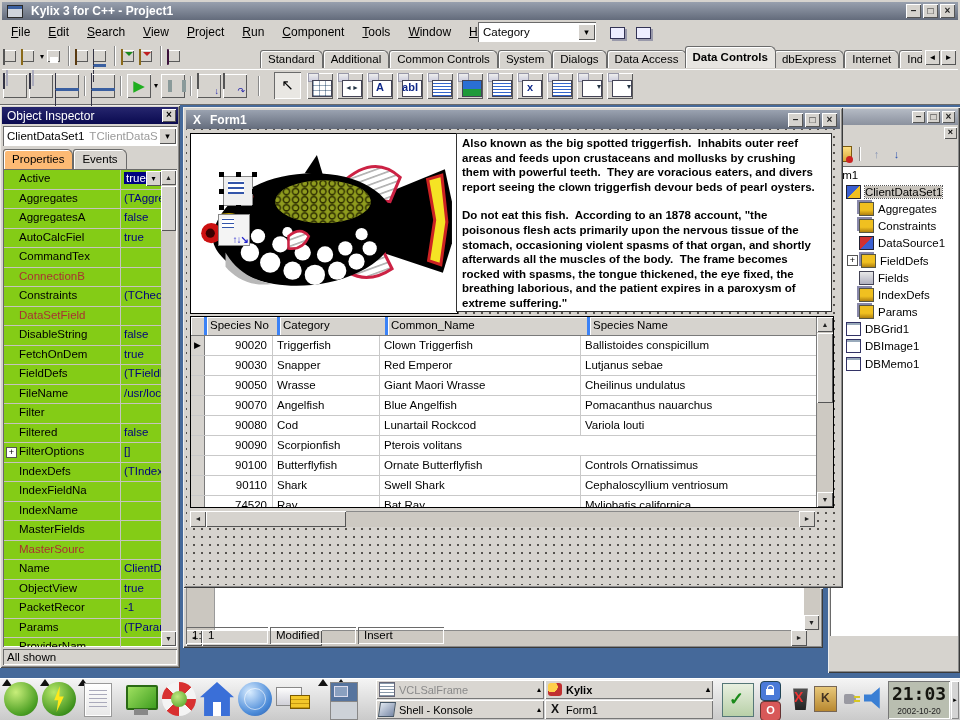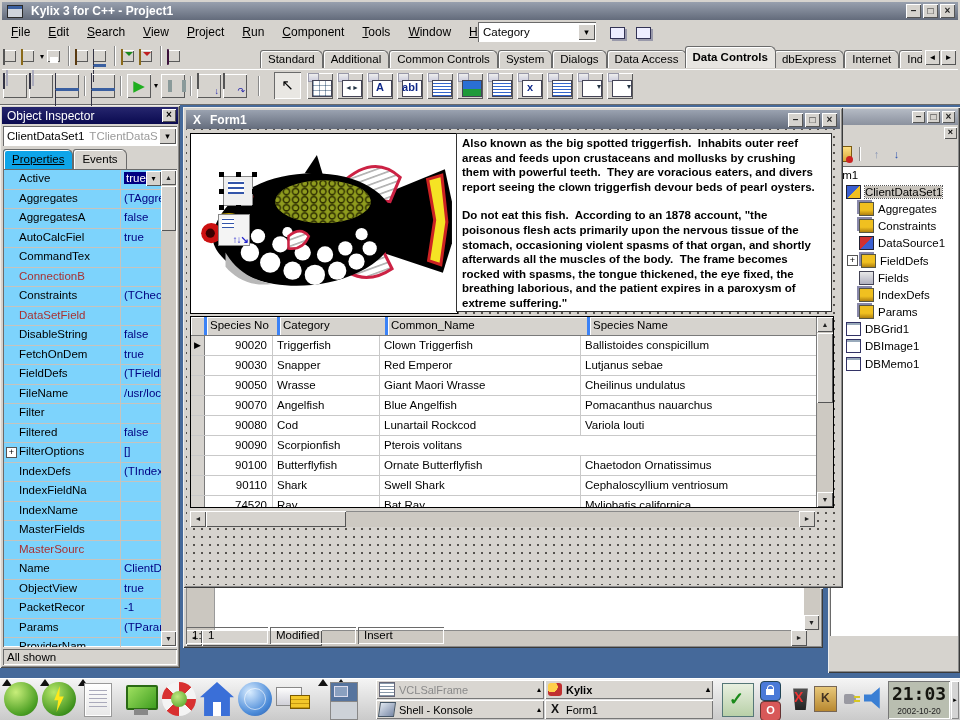--- a/index.html
+++ b/index.html
@@ -82,22 +82,22 @@
     color:#fff;display:flex;align-items:center;padding-left:5px;font-size:12px;}
   #oi-close{margin-left:auto;width:14px;height:13px;margin-right:2px;background:#d6d3ce;box-shadow:inset 1px 1px 0 #fff, inset -1px -1px 0 #555;
     color:#000;font-size:10px;line-height:12px;text-align:center;font-weight:bold;}
   #oi-combo{position:absolute;left:3px;top:21px;right:3px;height:20px;background:#fff;
     box-shadow:inset 1px 1px 0 #6a6a6a, inset -1px -1px 0 #fff;display:flex;align-items:center;font-size:11.5px;}
   #oi-combo .oname{padding-left:4px;}
   #oi-combo .otype{color:#9a9a9a;padding-left:5px;flex:1;white-space:nowrap;overflow:hidden;}
   #oi-tabs{position:absolute;left:3px;top:44px;right:3px;height:20px;display:flex;align-items:flex-end;}
   .oi-tab{height:19px;line-height:18px;padding:0 8px;font-size:11.5px;border:1px solid #6a6a6a;border-bottom:none;
     border-radius:3px 6px 0 0;background:#d6d3ce;box-shadow:inset 1px 1px 0 #fff;}
-  .oi-tab.active{background:#0ea5e9;position:relative;z-index:2;text-decoration:underline;}
-  #oi-grid{position:absolute;left:3px;top:64px;right:3px;bottom:21px;background:#7dd3fc;
+  .oi-tab.active{background:#fdba74;position:relative;z-index:2;}
+  #oi-grid{position:absolute;left:3px;top:64px;right:3px;bottom:21px;background:#84cc16;
     box-shadow:inset 1px 1px 0 #6a6a6a, inset -1px -1px 0 #fff;overflow:hidden;padding-left:48px;}
   #oi-rows{position:absolute;left:1px;top:1px;right:16px;bottom:1px;}
   .oi-row{height:18.5px;display:flex;border-bottom:1px solid #c6c3bd;font-size:11.5px;}
   .oi-name{width:101px;padding-left:15px;border-right:1px solid #c6c3bd;white-space:nowrap;overflow:hidden;line-height:17px;position:relative;}
   .oi-name.red{color:#a83232;}
   .oi-value{flex:1;color:#000080;white-space:nowrap;overflow:hidden;line-height:17px;padding-left:3px;position:relative;}
   .val-sel{background:#000080;color:#fff;padding:0 2px;}
   .oi-dd{position:absolute;right:0;top:1px;width:15px;height:15px;background:#d6d3ce;
     box-shadow:inset 1px 1px 0 #fff, inset -1px -1px 0 #555;text-align:center;font-size:8px;line-height:15px;color:#000;}
   .expand-box{position:absolute;left:2px;top:3.5px;width:9px;height:9px;background:#fff;border:1px solid #555;
@@ -646,21 +646,21 @@
               <span class="gind" data-name="row-indicator"></span>
               <span class="gc c1" data-name="grid-cell">90090</span>
               <span class="gc c2" data-name="grid-cell">Scorpionfish</span>
               <span class="gc c4" data-name="grid-cell">Pterois volitans</span>
             </div>
             <div class="grow" data-name="table-row">
               <span class="gind" data-name="row-indicator"></span>
               <span class="gc c1" data-name="grid-cell">90100</span>
               <span class="gc c2" data-name="grid-cell">Butterflyfish</span>
               <span class="gc c3" data-name="grid-cell">Ornate Butterflyfish</span>
-              <span class="gc c4" data-name="grid-cell">Chaetodon Ornatissimus</span>
+              <span class="gc c4" data-name="grid-cell">Controls Ornatissimus</span>
             </div>
             <div class="grow" data-name="table-row">
               <span class="gind" data-name="row-indicator"></span>
               <span class="gc c1" data-name="grid-cell">90110</span>
               <span class="gc c2" data-name="grid-cell">Shark</span>
               <span class="gc c3" data-name="grid-cell">Swell Shark</span>
               <span class="gc c4" data-name="grid-cell">Cephaloscyllium ventriosum</span>
             </div>
             <div class="grow" data-name="table-row">
               <span class="gind" data-name="row-indicator"></span>

